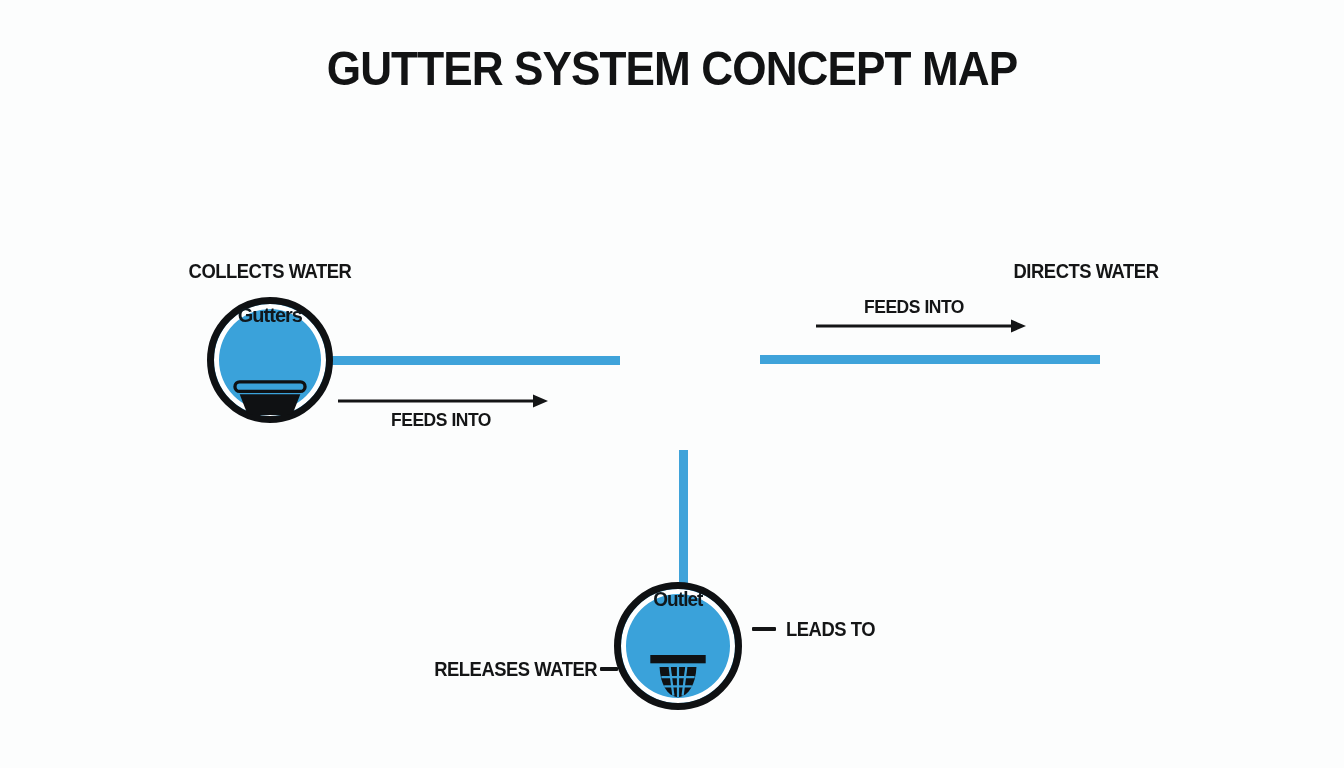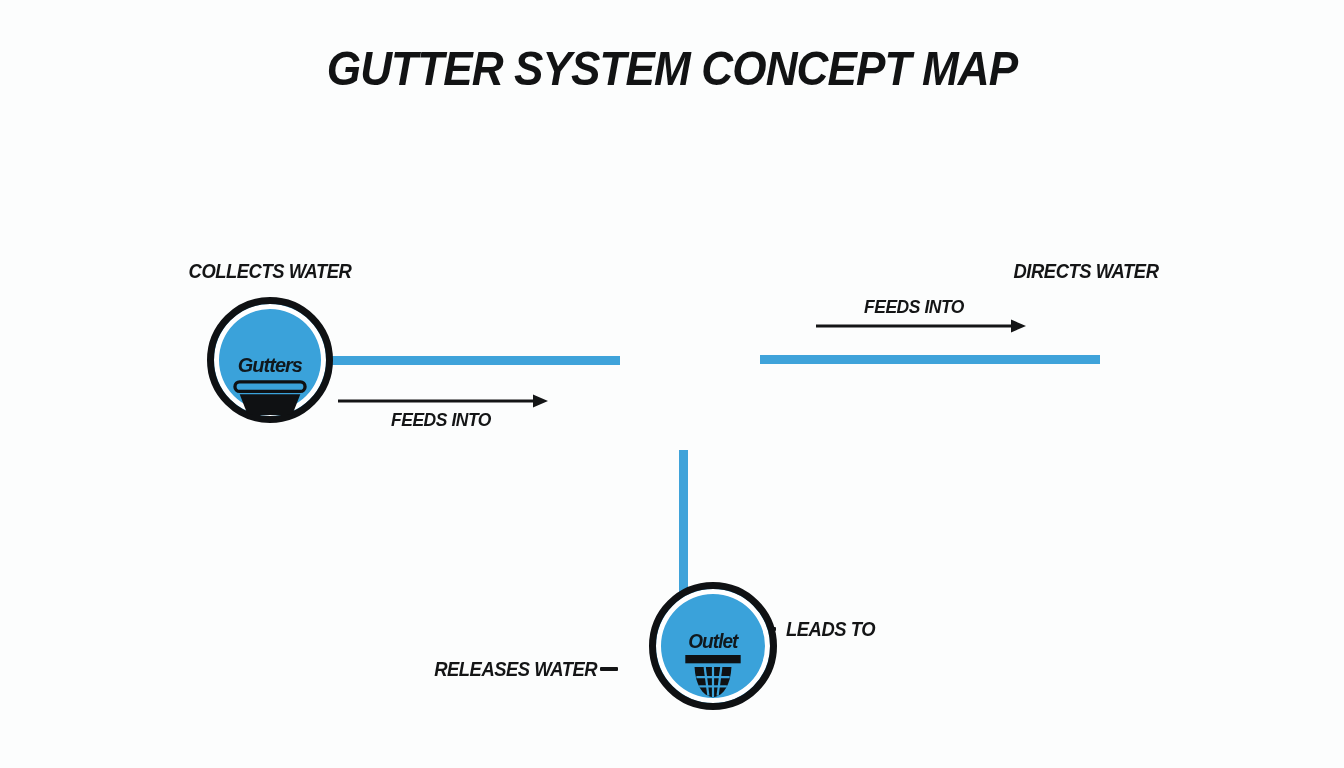--- a/index.html
+++ b/index.html
@@ -5,21 +5,20 @@
   html,body{margin:0;padding:0;}
   body{
     font-family:"Liberation Sans", sans-serif;
     background:#e9eaeb;
   }
   .canvas{
     position:relative;
     width:1344px;height:768px;
     background:#fcfdfd;
     overflow:hidden;
-    font-style:italic;
   }
   .title{
     position:absolute;
     left:0;top:40px;width:100%;
     text-align:center;
     font-size:49px;
     font-weight:bold;
     color:#121314;
     letter-spacing:-1px;
     transform:scaleX(0.9);
@@ -30,32 +29,32 @@
   .edge-arrow{position:absolute;z-index:2;}
   .dash{position:absolute;background:#141516;height:4px;z-index:2;border-radius:1px;}
   
   .node{
     position:absolute;
     border-radius:50%;
     background:#3aa2da;
     border:7px solid #0f1113;
     box-shadow:inset 0 0 0 5px #ffffff;
     display:flex;flex-direction:column;
-    align-items:center;justify-content:flex-end;
+    align-items:center;justify-content:space-between;
     z-index:3;
     box-sizing:border-box;
   }
   .node-center{
     left:554px;top:231px;width:252px;height:252px;
     border-width:9px;
     box-shadow:inset 0 0 0 7px #ffffff;
   }
   .node-gutters{left:207px;top:297px;width:126px;height:126px;}
   .node-downspouts{left:1026px;top:296px;width:132px;height:132px;}
-  .node-outlet{left:649px;top:582px;width:128px;height:128px;}
+  .node-outlet{left:614px;top:582px;width:128px;height:128px;}
   .node-title{
     font-weight:bold;color:#10181d;
     line-height:1.04;text-align:center;
     letter-spacing:-1px;
     transform:scaleX(0.95);
     white-space:nowrap;
   }
   .node-center .node-title{font-size:46px;}
   .node-gutters .node-title{font-size:21px;margin-bottom:4px;}
   .node-downspouts .node-title{font-size:19px;transform:scaleX(0.86);margin:4px 0;}

